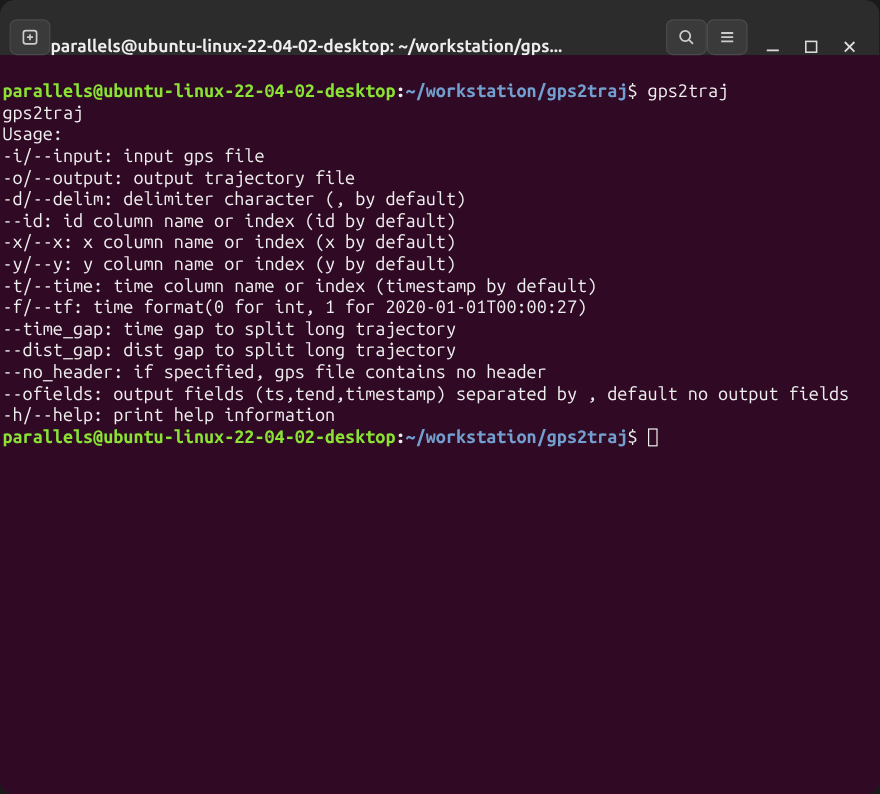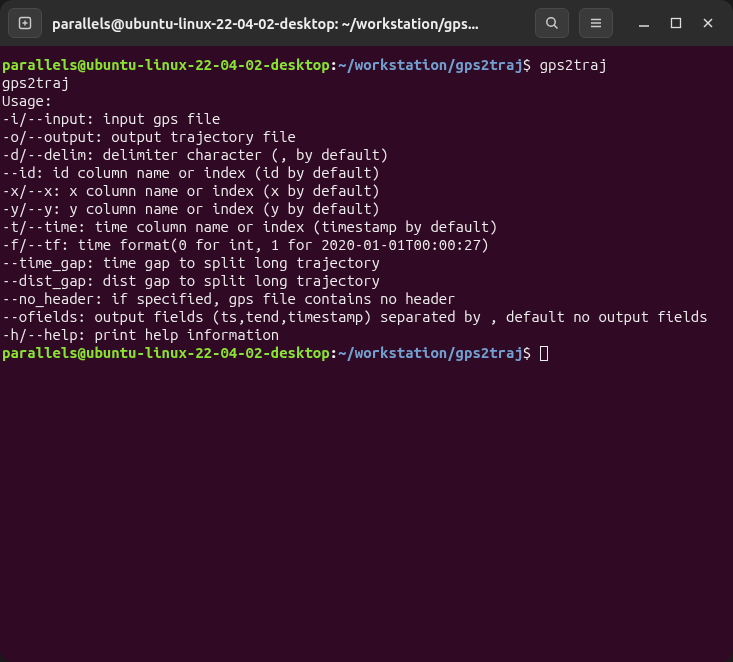--- a/index.html
+++ b/index.html
@@ -8,23 +8,22 @@
     height: 662px;
     background: #1a1a1a;
     font-family: "Ubuntu Mono", "DejaVu Sans Mono", monospace;
     overflow: hidden;
     border-radius: 12px;
   }
   .titlebar {
     height: 46px;
     background: #2c2c2c;
     display: flex;
-    align-items: center;
+    align-items: flex-end;
     padding: 0 8px;
-    gap: 10px;
     border-top-left-radius: 12px;
     border-top-right-radius: 12px;
   }
   .titlebar-btn {
     width: 34px;
     height: 30px;
     border-radius: 6px;
     background: #3a3a3a;
     border: 1px solid #4a4a4a;
     display: flex;
@@ -54,21 +53,21 @@
     height: 14px;
     display: flex;
     align-items: center;
     justify-content: center;
     color: #ddd;
   }
   .terminal {
     background: #300a24;
     width: 100%;
     height: calc(662px - 46px);
-    padding: 10px 2px;
+    padding: 21px 2px;
     font-size: 15px;
     line-height: 18px;
     color: #eee;
     white-space: pre-wrap;
     word-break: break-all;
     font-family: "Ubuntu Mono", "DejaVu Sans Mono", "Consolas", monospace;
   }
   .prompt-user { color: #8ae234; font-weight: bold; }
   .prompt-colon { color: #eee; font-weight: bold; }
   .prompt-path { color: #729fcf; font-weight: bold; }

